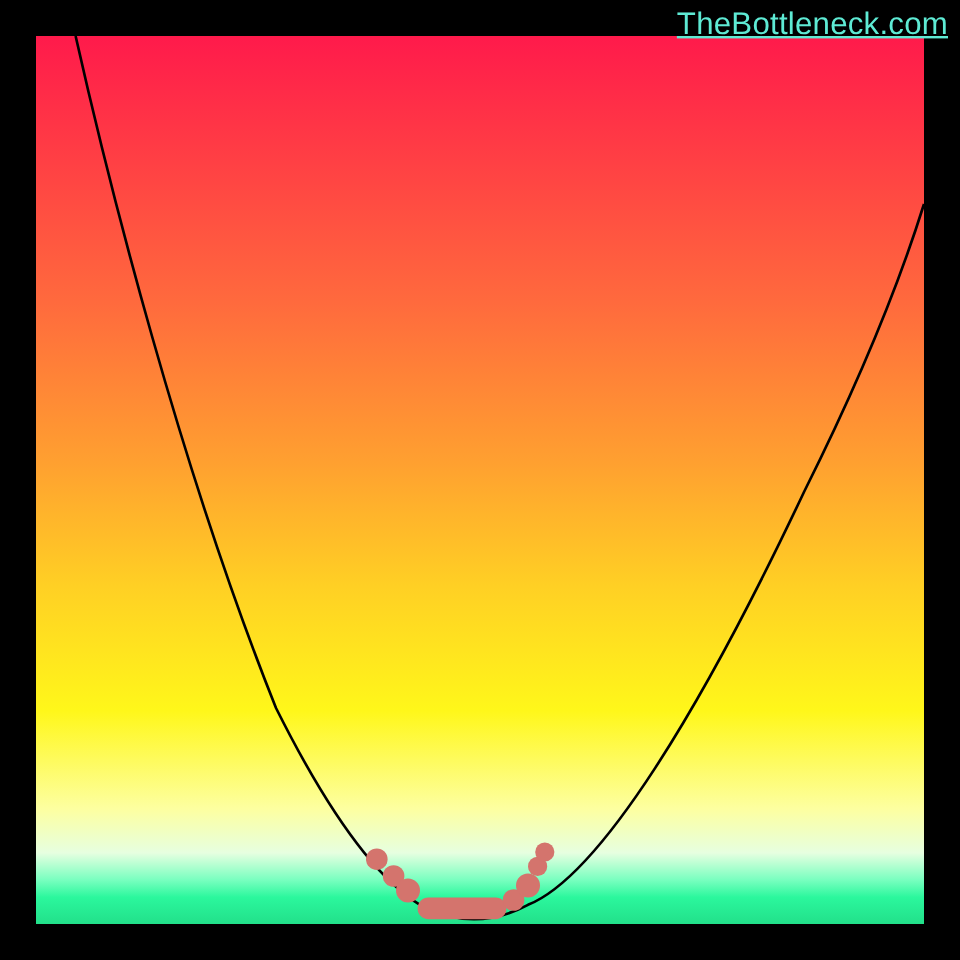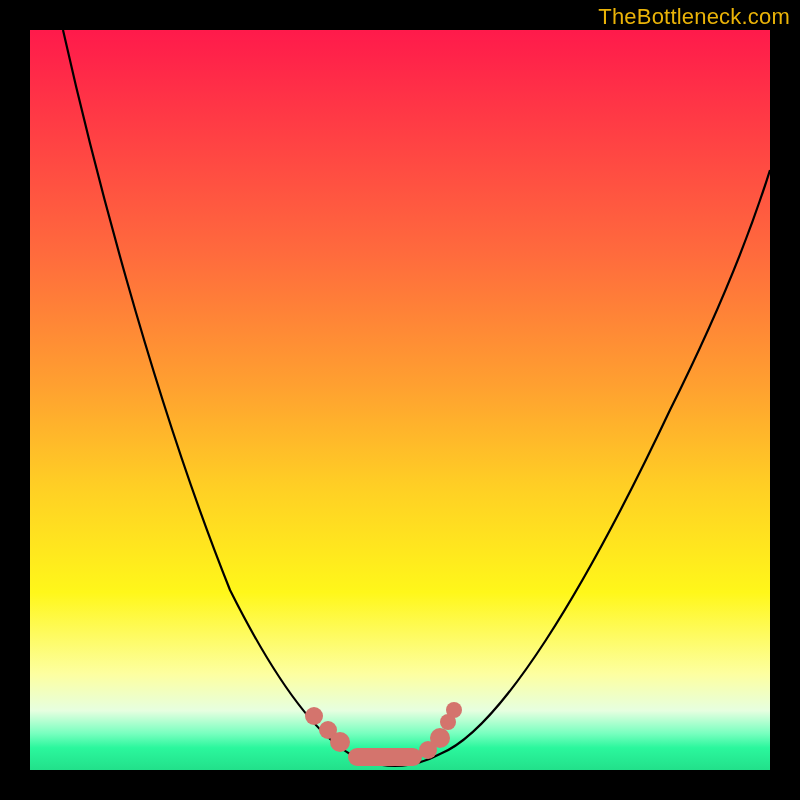--- a/index.html
+++ b/index.html
@@ -13,25 +13,26 @@
   .frame {
     position: relative;
     width: 800px;
     height: 800px;
     background: #000;
   }
   .watermark {
     position: absolute;
     top: 4px;
     right: 10px;
-    color: #eab308;
-    font-size: 22px;
+    color: #5eead4;
+    font-size: 26px;
     font-weight: 500;
     letter-spacing: 0.2px;
     z-index: 10;
+    text-decoration: underline;
   }
   .plot-area {
     position: absolute;
     left: 30px;
     top: 30px;
     width: 740px;
     height: 740px;
     background: linear-gradient(to bottom,
       #ff1a4b 0%,
       #ff3a45 12%,

